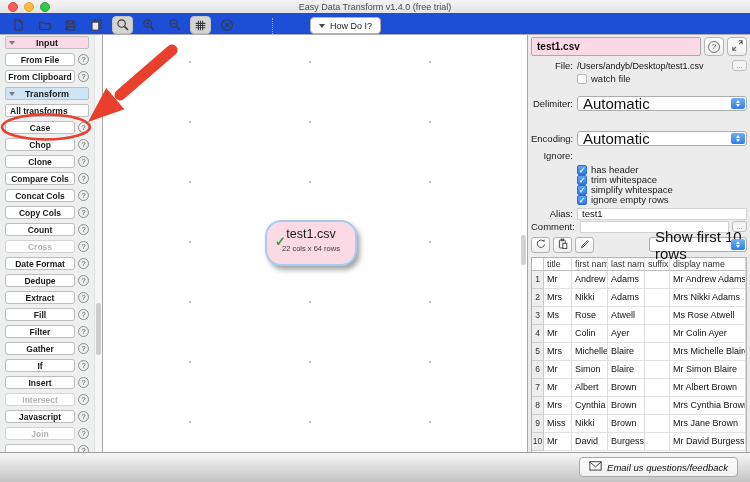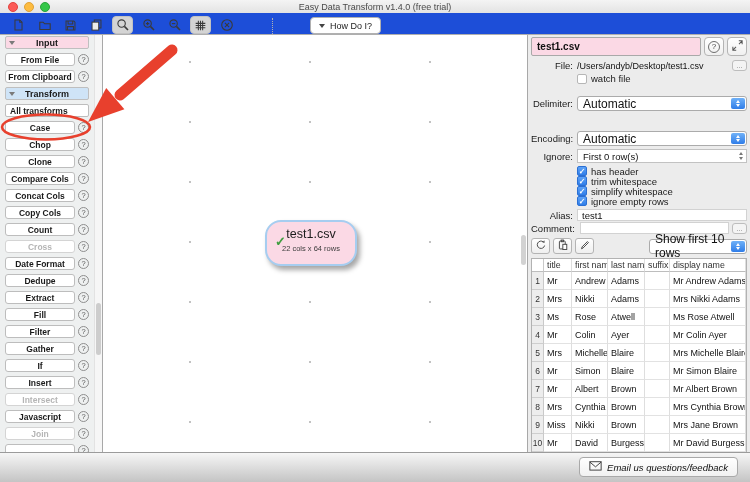--- a/index.html
+++ b/index.html
@@ -83,21 +83,21 @@
   .mini-btn{width:15px;height:11px;border:1px solid #bdbdbd;border-radius:3px;background:#f4f4f4;
             color:#8a8a8a;font-size:8px;line-height:9px;text-align:center;flex:none;box-sizing:border-box;}
   #watch-row{margin-top:3px;height:9px;padding-left:46px;display:flex;align-items:center;gap:4px;font-size:9.5px;color:#1a1a1a;}
   .cb{width:10px;height:10px;border-radius:2px;box-sizing:border-box;flex:none;}
   .cb.unchecked{background:#fff;border:1px solid #b6b6b6;}
   .cb.checked{background:linear-gradient(#5ea3f7,var(--mac-blue,#2e7be8));border:1px solid #2a6fd4;color:#fff;
               font-size:8px;line-height:10px;text-align:center;font-weight:bold;}
   .combo-row{margin-top:13px;height:15px;}
   #encoding-row{margin-top:20px;}
   .combo{flex:1;height:15px;background:#fff;border:1px solid #ababab;border-radius:3px;display:flex;
-         align-items:center;box-sizing:border-box;padding-left:5px;font-size:12px;color:#111;position:relative;}
+         align-items:center;box-sizing:border-box;padding-left:5px;font-size:15px;color:#111;position:relative;}
   .stepper{position:absolute;right:1px;top:1px;bottom:1px;width:14px;
            background:linear-gradient(#6fb1f8,var(--mac-blue,#2f7de8));border-radius:2px;display:flex;
            flex-direction:column;align-items:center;justify-content:center;gap:1px;}
   .wtri-up{width:0;height:0;border-left:2.8px solid transparent;border-right:2.8px solid transparent;border-bottom:3.2px solid #fff;}
   .wtri-down{width:0;height:0;border-left:2.8px solid transparent;border-right:2.8px solid transparent;border-top:3.2px solid #fff;}
   #ignore-row{margin-top:3px;height:14px;}
   .spinfield{flex:1;height:14px;background:#fff;border:1px solid #c2c2c2;display:flex;align-items:center;
              padding-left:5px;position:relative;font-size:9.5px;color:#111;box-sizing:border-box;}
   .spinner{position:absolute;right:3px;top:0;bottom:0;display:flex;flex-direction:column;justify-content:center;gap:2px;}
   .gtri-up{width:0;height:0;border-left:2.5px solid transparent;border-right:2.5px solid transparent;border-bottom:3px solid #777;}
@@ -414,27 +414,20 @@
         <span>Automatic</span>
         <span class="stepper">
             <span class="wtri-up"></span>
             <span class="wtri-down"></span>
           </span>
       </span>
     </div>
 
     <div class="insp-row" id="ignore-row">
       <span class="lab">Ignore:</span>
-      <span class="spinfield">
-        <span>First 0 row(s)</span>
-        <span class="spinner">
-            <span class="gtri-up"></span>
-            <span class="gtri-down"></span>
-          </span>
-      </span>
     </div>
 
     <div id="options-list">
         <div class="opt-row">
           <span class="cb checked">✓</span>
           <span>has header</span>
         </div>
         <div class="opt-row">
           <span class="cb checked">✓</span>
           <span>trim whitespace</span>

